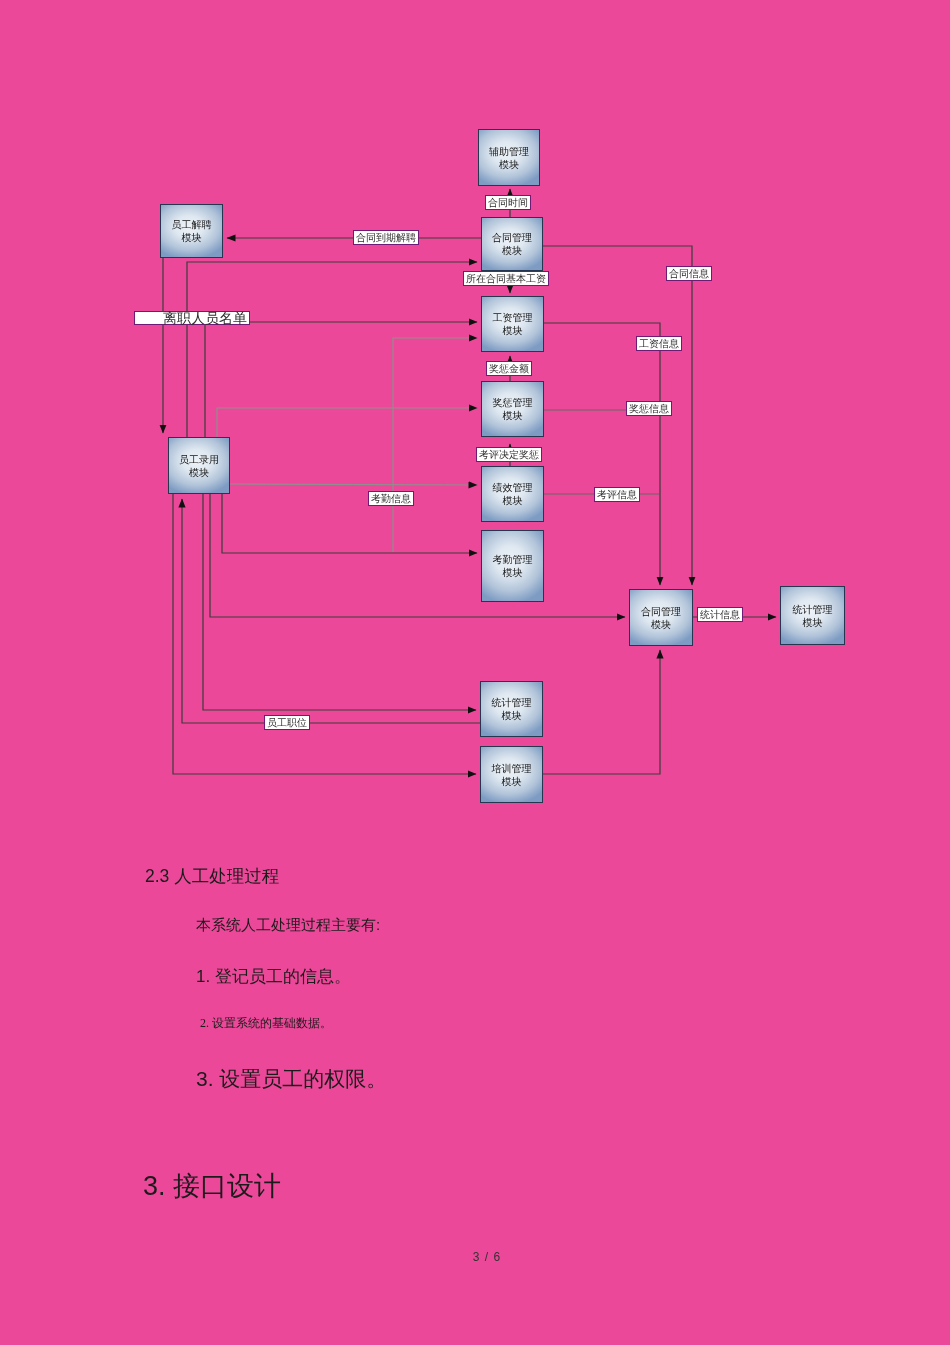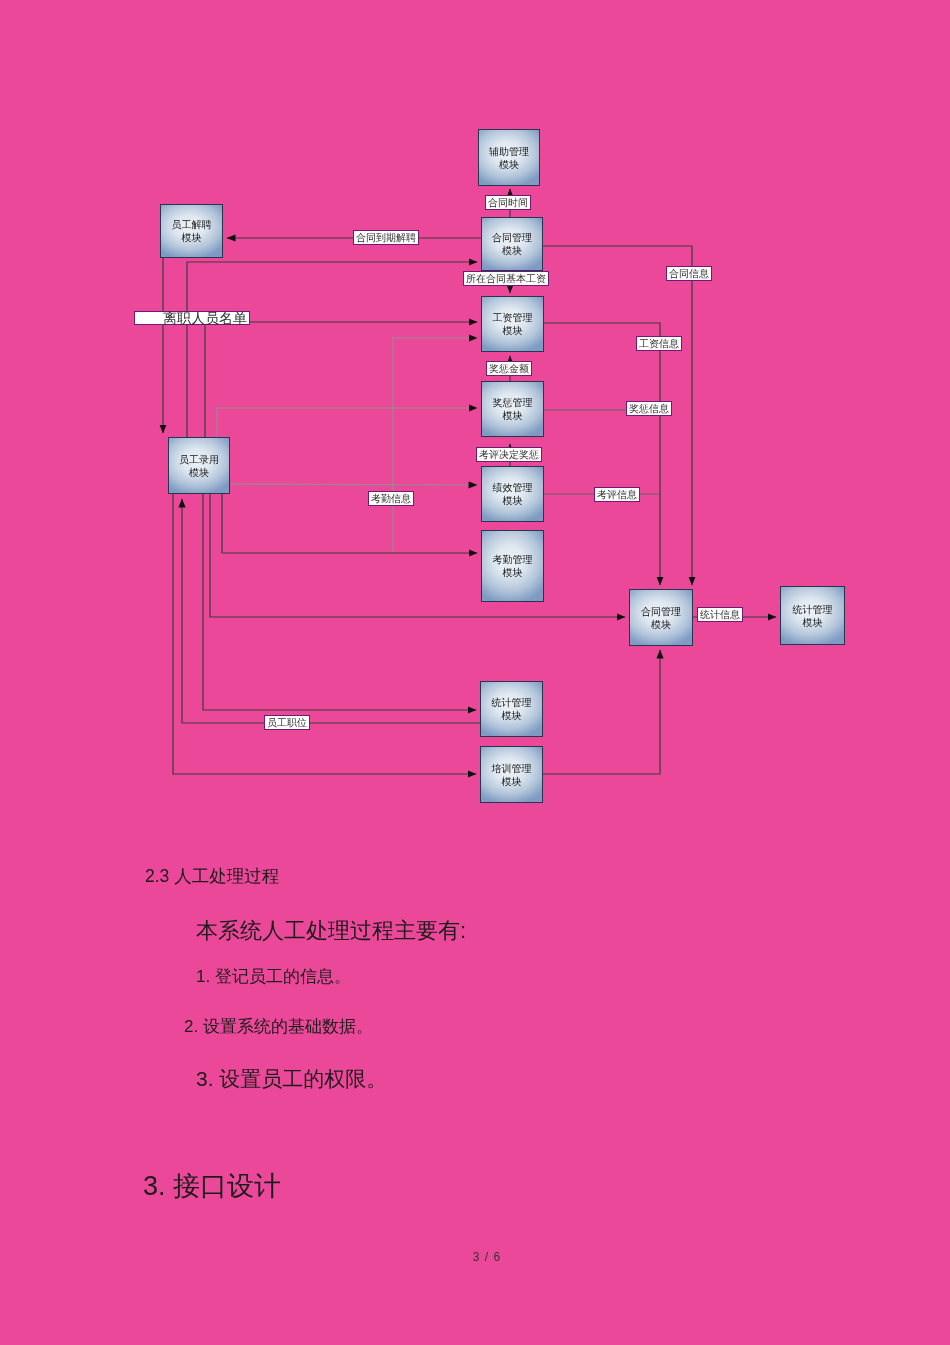--- a/index.html
+++ b/index.html
@@ -14,23 +14,23 @@
           text-align:center;white-space:pre-line;font-size:10px;line-height:13px;color:#141414;
           border:1.6px solid var(--box-border,#25364e);
           background:radial-gradient(ellipse 70% 62% at 46% 42%,
             var(--box-fill-light,#edf2f7) 0%, #dfe8f1 34%, #b3c5da 70%, var(--box-fill-dark,#7e9cc3) 100%);
           box-sizing:border-box;}
   .lbl{position:absolute;z-index:3;background:#fff;border:1px solid #701a75;color:#2e2e2e;
        font-size:10px;line-height:13px;padding:0 2px;white-space:nowrap;}
   .lbl.small{font-size:14px;line-height:12px;padding-left:28px;}
   .txt{position:absolute;z-index:2;white-space:nowrap;}
   .h-section{left:145px;top:864px;font-size:17.5px;}
-  .p-intro{left:196px;top:916px;font-size:22px;}
+  .p-intro{left:196px;top:916px;font-size:15px;}
   .li-1{left:196px;top:965px;font-size:17px;}
-  .li-2{left:184px;top:1015px;font-size:17px;}
+  .li-2{left:200px;top:1015px;font-size:12px;font-family:Liberation Serif, serif;}
   .li-3{left:196px;top:1065px;font-size:21px;}
   .h-chapter{left:143px;top:1168px;font-size:27px;}
   .footer{position:absolute;z-index:2;left:0;top:1250px;width:100%;text-align:center;
           font-size:12px;color:#333;letter-spacing:1px;margin-left:12px;}
 </style>
 </head>
 <body>
 
 <div id="page">
 

